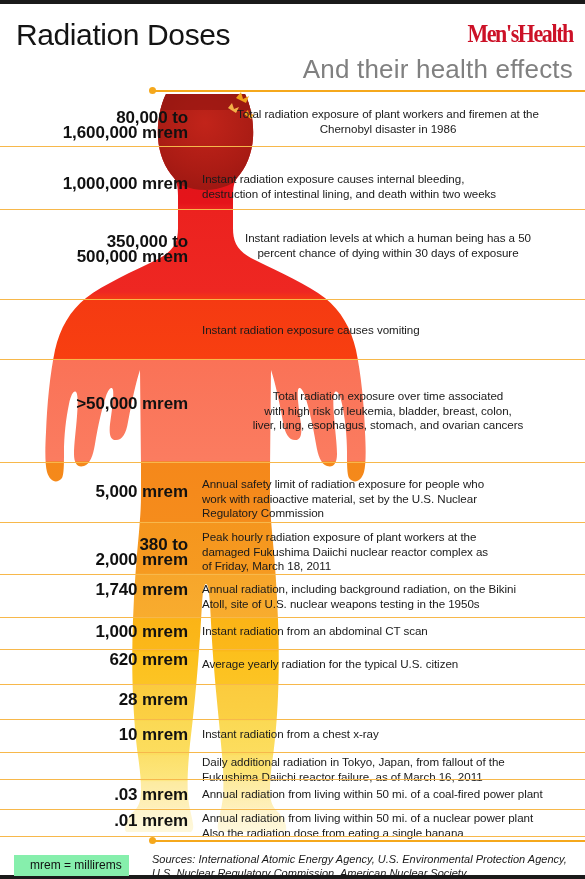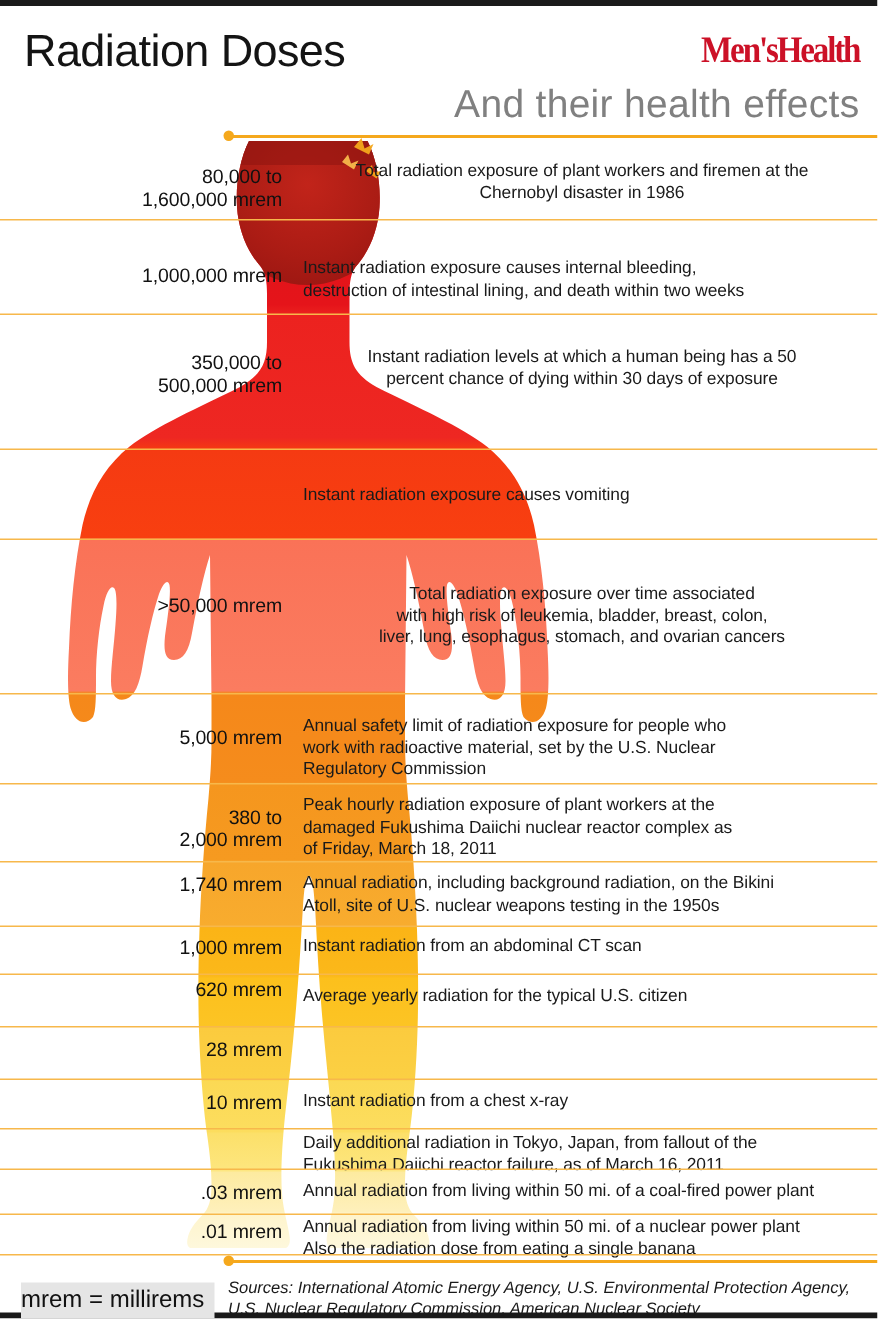--- a/index.html
+++ b/index.html
@@ -61,37 +61,37 @@
   
   #rows { position: absolute; left: 0; top: 0; width: 585px; height: 879px; }
   .row-line {
     position: absolute; left: 0; top: 0;
     width: 585px; height: 1.4px;
     background: #F7B84B;
   }
   .row-value {
     position: absolute; left: 0; width: 188px;
     text-align: right;
-    font-size: 13px; font-weight: normal; color: #111111;
+    font-size: 17px; font-weight: bold; color: #111111;
     line-height: 15px;
     letter-spacing: -0.1px;
   }
   .row-desc {
     position: absolute; left: 202px; width: 378px;
     font-size: 11.6px; color: #1a1a1a; line-height: 14.5px;
     letter-spacing: -0.05px;
   }
   .row-desc.center { text-align: center; width: 360px; left: 208px; }
 
   
   #foot-rule { left: 152px; top: 836px; width: 433px; }
   #legend-badge {
     position: absolute; left: 14px; top: 851px;
-    background: #e5e5e5; color: #111111;
-    font-size: 16px; padding: 3px 7px 4px 0;
+    background: #86efac; color: #111111;
+    font-size: 12px; padding: 3px 7px 4px 16px;
     white-space: nowrap;
   }
   #sources {
     position: absolute; left: 152px; top: 848px; width: 425px;
     font-family: Liberation Sans, sans-serif;
     font-style: italic; font-size: 11px;
     color: #1a1a1a; line-height: 14px;
   }
 </style>
 </head>

